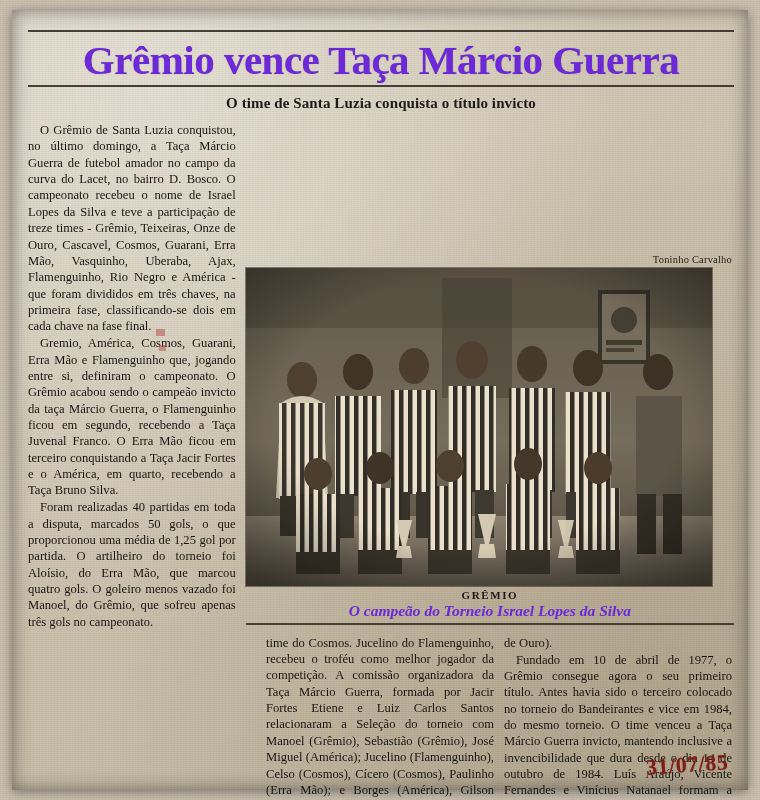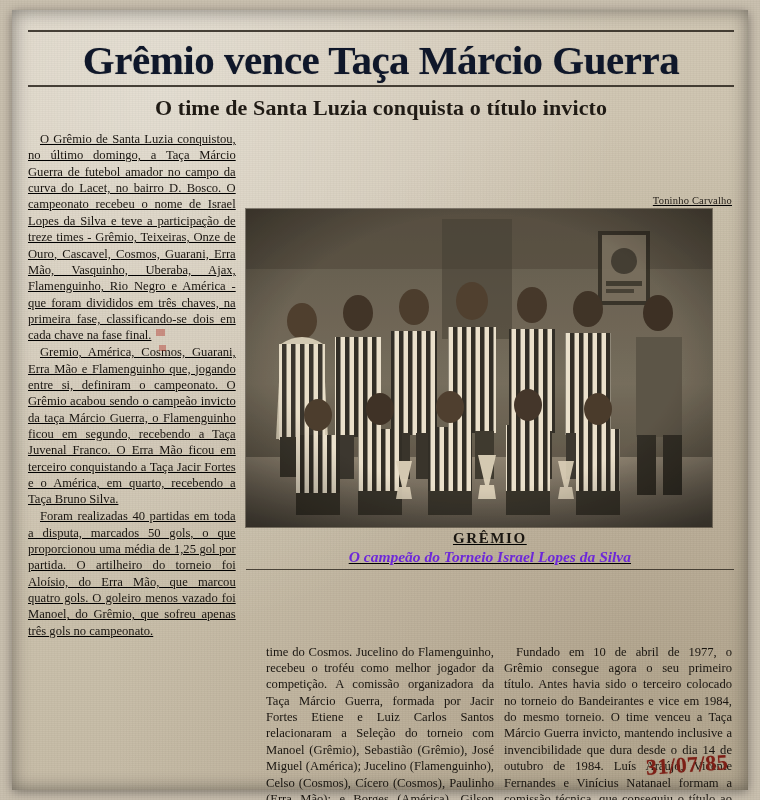--- a/index.html
+++ b/index.html
@@ -44,46 +44,45 @@
     width: 706px;
     height: 748px;
   }
   
   .headline {
     text-align: center;
     font-family: "Liberation Serif", serif;
     font-weight: bold;
     font-size: 41px;
     letter-spacing: -0.5px;
-    color: #0f172a;
+    color: #6d28d9;
     line-height: 1.0;
     margin: 0 0 3px 0;
     text-shadow: 0 0 1px rgba(0,0,0,0.35);
   }
   .rule {
     height: 2px;
     background: #2a241c;
     margin: 4px 0 8px 0;
     opacity: 0.85;
   }
   .subhead {
     text-align: center;
     font-family: "Liberation Serif", serif;
     font-weight: bold;
-    font-size: 22px;
+    font-size: 15px;
     color: #201b15;
     margin: 0 0 10px 0;
     letter-spacing: 0.1px;
   }
   
   .upper {
     display: flex;
     gap: 10px;
-    align-items: center;
-    text-decoration: underline;
+    align-items: flex-end;
   }
   .col {
     font-size: 12.6px;
     line-height: 1.30;
     text-align: justify;
     color: #191510;
     font-family: "Liberation Serif", serif;
     hyphens: manual;
   }
   .col p {
@@ -109,21 +108,21 @@
     width: 466px;
     height: 318px;
     overflow: hidden;
     background: #4a463f;
     filter: contrast(1.05) sepia(0.18);
     box-shadow: 0 0 0 1px rgba(40,33,25,0.5);
   }
   .photo svg { display:block; width:100%; height:100%; }
   .photo-caption-team {
     text-align: center;
-    font-size: 15px;
+    font-size: 11px;
     font-weight: bold;
     letter-spacing: 1.6px;
     color: #1a1611;
     margin: 3px 0 0 0;
   }
   .photo-caption {
     text-align: center;
     font-style: italic;
     font-weight: bold;
     font-size: 15.5px;
@@ -321,20 +320,21 @@
     </div>
 
     <div class="lower">
       <div class="col col-a"></div>
 
       <div class="col col-b">
         <p class="noindent">time do Cosmos. Jucelino do Flamenguinho, recebeu o troféu como melhor jogador da competição. A comissão organizadora da Taça Márcio Guerra, formada por Jacir Fortes Etiene e Luiz Carlos Santos relacionaram a Seleção do torneio com Manoel (Grêmio), Sebastião (Grêmio), José Miguel (América); Jucelino (Flamenguinho), Celso (Cosmos), Cícero (Cosmos), Paulinho (Erra Mão); e Borges (América), Gilson (Flamenguinho), Waldir (América) e Aloísio (Erra Mão);Sebastião Pinto (Vasquinho), José Luiz (Rio Negro), Gabriel (Onze de Ouro), Alemão (Uberaba) e João Batista (Onze de Ouro); José Luiz (Teixeiras) e Jorge Luiz (Onze</p>
       </div>
 
       <div class="col col-c">
+        <p class="noindent">de Ouro).</p>
         <p>Fundado em 10 de abril de 1977, o Grêmio consegue agora o seu primeiro título. Antes havia sido o terceiro colocado no torneio do Bandeirantes e vice em 1984, do mesmo torneio. O time venceu a Taça Márcio Guerra invicto, mantendo inclusive a invencibilidade que dura desde o dia 14 de outubro de 1984. Luís Araújo, Vicente Fernandes e Vinícius Natanael formam a comissão técnica, que conseguiu o título ao lado do time que formou com Manoel, Leimar, Joel, Paulo e Mário; Waltinho, Pedro e Luís; China, José Lúcio e Paulo. Ainda atuaram Cléber, Paulo Zander, Antônio Carlos, Lilinho e Lino.</p>
       </div>
     </div>
 
     <div class="marker m1"></div>
     <div class="marker m2"></div>
     <div class="date-stamp">31/07/85</div>
   </div>
 </div>
 

